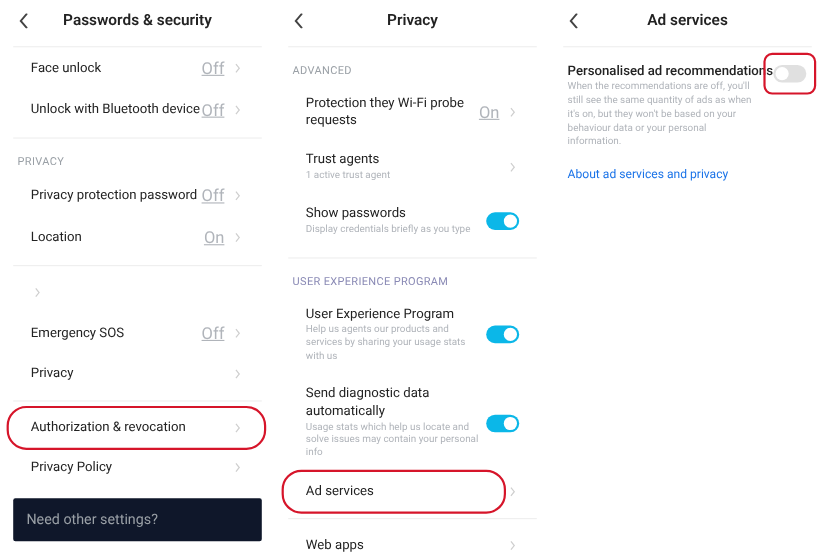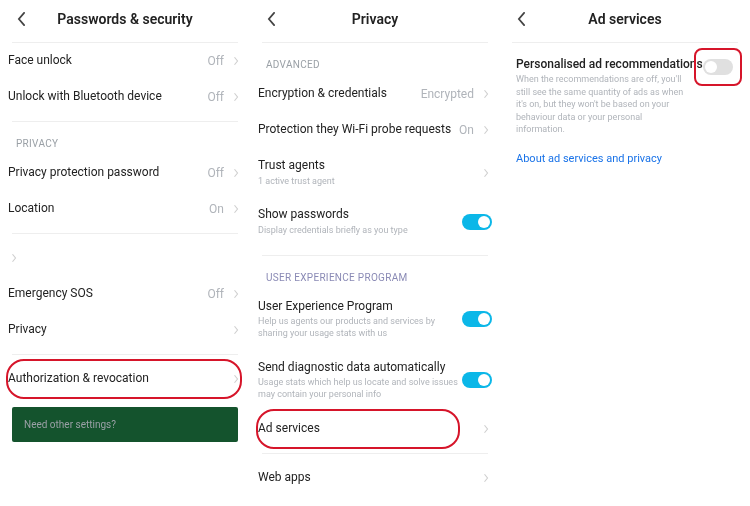--- a/index.html
+++ b/index.html
@@ -49,45 +49,46 @@
     font-size: 10px;
     color: #9aa0a6;
     letter-spacing: 0.3px;
     padding: 16px 16px 6px 16px;
     text-transform: uppercase;
   }
   .section-label.purple { color: #8a8ab5; }
   .row {
     display: flex;
     align-items: center;
-    padding: 10px 8px;
+    padding: 10px 28px;
     min-height: 36px;
     cursor: pointer;
     position: relative;
   }
   .row-text {
     flex: 1;
     min-width: 0;
   }
   .row-label {
     font-size: 12px;
     color: #222;
     line-height: 1.3;
   }
   .row-sub {
     font-size: 9px;
     color: #b0b4ba;
     line-height: 1.3;
     margin-top: 2px;
   }
   .row-value {
-    font-size: 12px;
+    font-size: 15px;
     color: #b0b4ba;
     margin-right: 6px;
     white-space: nowrap;
+    text-decoration: underline;
   }
   .chev {
     width: 12px;
     height: 12px;
     display: flex;
     align-items: center;
     justify-content: center;
   }
   .chev svg { width: 6px; height: 10px; }
   .toggle {
@@ -110,23 +111,23 @@
   .toggle.on .knob { right: 2px; }
   .toggle.off .knob { left: 2px; }
   .hl {
     position: absolute;
     border: 2.5px solid #d6152a;
     border-radius: 18px;
     pointer-events: none;
   }
   .footer-box {
     margin: 10px 12px 0 12px;
-    background: #14532d;
+    background: #0f172a;
     padding: 12px 12px;
-    font-size: 10px;
+    font-size: 13px;
     color: #9aa0a6;
     border-radius: 2px;
   }
   .ad-title {
     font-size: 12px;
     font-weight: 500;
     color: #222;
     padding: 14px 16px 2px 16px;
   }
   .ad-desc {
@@ -254,48 +255,47 @@
         </div>
       <div class="chev">
           <svg viewBox="0 0 8 12">
             <path d="M2 1 L6 6 L2 11" stroke="#cfcfcf" stroke-width="1.5" fill="none"></path>
           </svg>
         </div>
     </div>
     <div class="hl" style="left:6px;right:8px;top:-2px;bottom:-2px"></div>
   </div>
 
+  <div class="row">
+    <div class="row-text">
+        <div class="row-label">Privacy Policy</div>
+      </div>
+    <div class="chev">
+        <svg viewBox="0 0 8 12">
+          <path d="M2 1 L6 6 L2 11" stroke="#cfcfcf" stroke-width="1.5" fill="none"></path>
+        </svg>
+      </div>
+  </div>
 
   <div class="footer-box">Need other settings?</div>
 </div>
 
 <div class="panel">
   <div class="header">
     <div class="back">
       <svg viewBox="0 0 10 16">
           <path d="M8 1 L2 8 L8 15" stroke="#444" stroke-width="2" fill="none" stroke-linecap="round"></path>
         </svg>
     </div>
     <div class="title">Privacy</div>
   </div>
   <div class="divider"></div>
 
   <div class="section-label">ADVANCED</div>
 
-  <div class="row">
-    <div class="row-text">
-        <div class="row-label">Encryption &amp; credentials</div>
-      </div>
-    <div class="row-value">Encrypted</div>
-    <div class="chev">
-        <svg viewBox="0 0 8 12">
-          <path d="M2 1 L6 6 L2 11" stroke="#cfcfcf" stroke-width="1.5" fill="none"></path>
-        </svg>
-      </div>
-  </div>
 
   <div class="row">
     <div class="row-text">
         <div class="row-label">Protection they Wi-Fi probe requests</div>
       </div>
     <div class="row-value">On</div>
     <div class="chev">
         <svg viewBox="0 0 8 12">
           <path d="M2 1 L6 6 L2 11" stroke="#cfcfcf" stroke-width="1.5" fill="none"></path>
         </svg>

